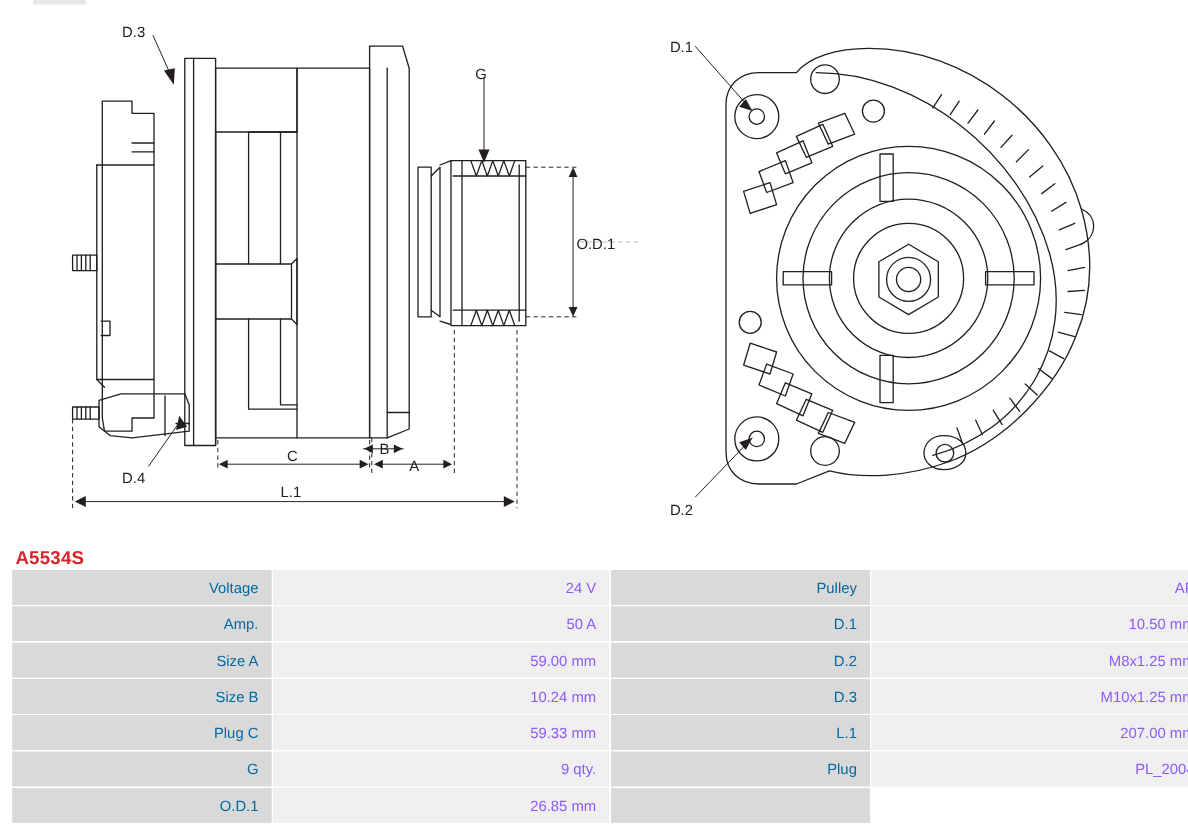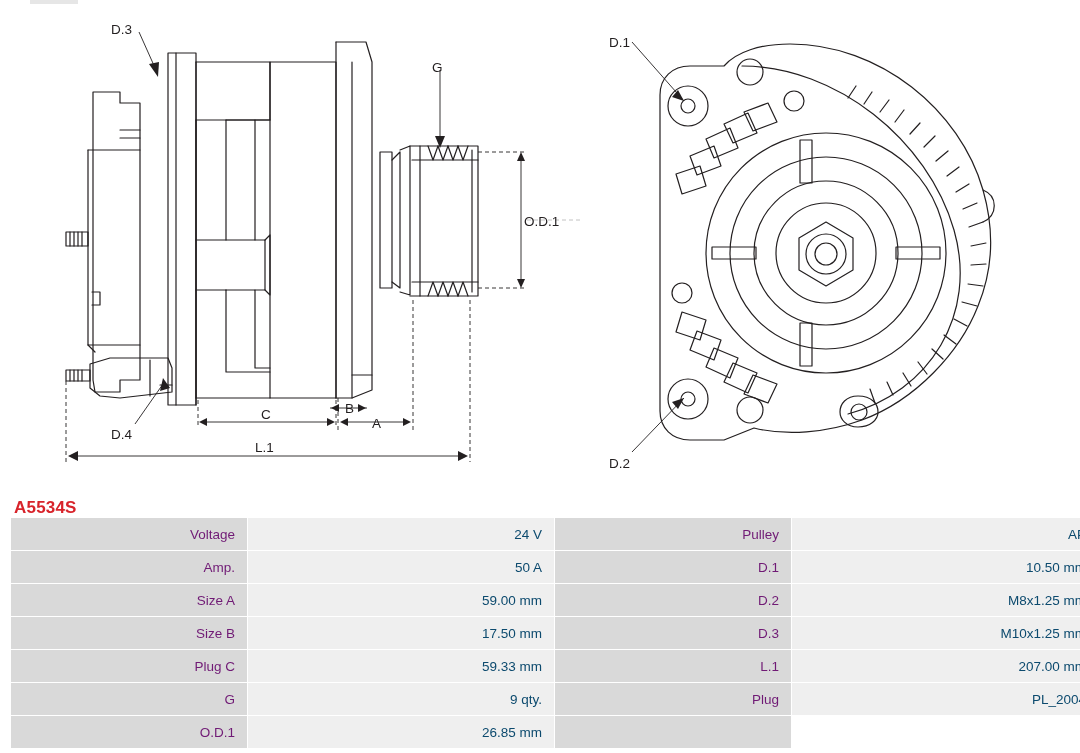--- a/index.html
+++ b/index.html
@@ -63,28 +63,28 @@
     height: 32px;
     font-size: 13.5px;
     border: 1px solid #ffffff;
     padding: 0 12px;
     white-space: nowrap;
     overflow: hidden;
   }
   td.k {
     background: #d9d9d9;
     text-align: right;
-    color: #701a75;
+    color: #0369a1;
     width: 212px;
     margin-top: 19px;
   }
   td.v {
     background: #efefef;
     text-align: right;
-    color: #0c4a6e;
+    color: #8b5cf6;
     width: 282px;
   }
   td.blank {
     background: #d9d9d9;
     border: 1px solid #ffffff;
   }
   td.blankv {
     background: #ffffff;
     border: 1px solid #ffffff;
   }
@@ -323,21 +323,21 @@
           <td class="v">10.50 mm</td>
         </tr>
         <tr>
           <td class="k">Size A</td>
           <td class="v">59.00 mm</td>
           <td class="k">D.2</td>
           <td class="v">M8x1.25 mm</td>
         </tr>
         <tr>
           <td class="k">Size B</td>
-          <td class="v">17.50 mm</td>
+          <td class="v">10.24 mm</td>
           <td class="k">D.3</td>
           <td class="v">M10x1.25 mm</td>
         </tr>
         <tr>
           <td class="k">Plug C</td>
           <td class="v">59.33 mm</td>
           <td class="k">L.1</td>
           <td class="v">207.00 mm</td>
         </tr>
         <tr>

